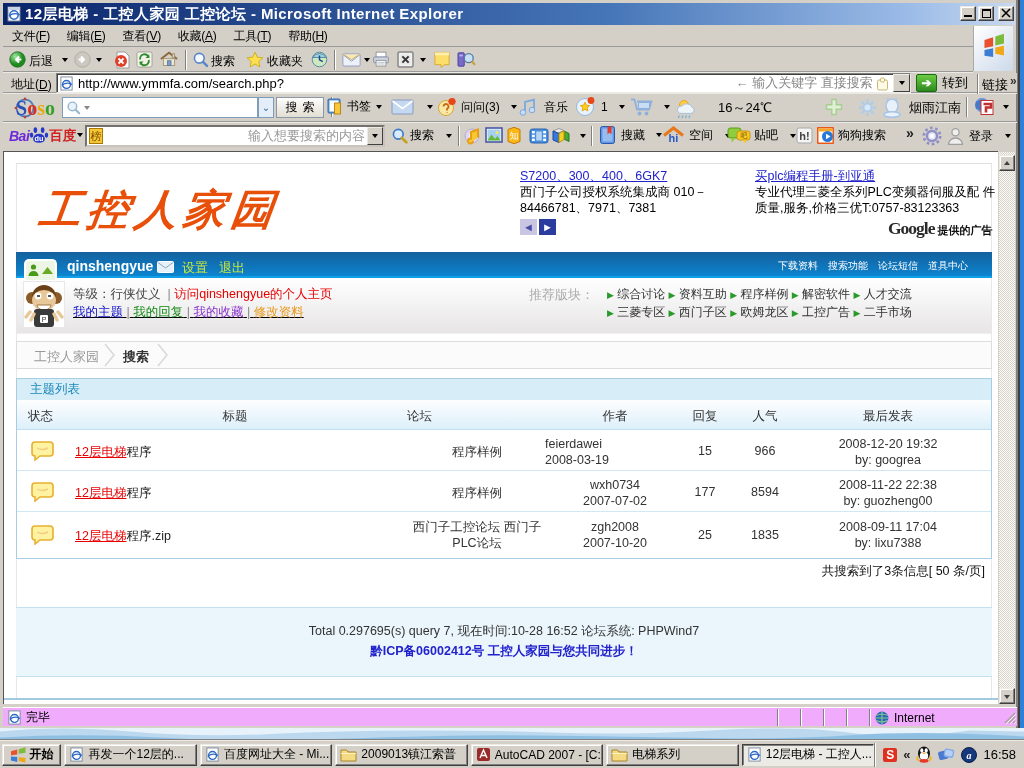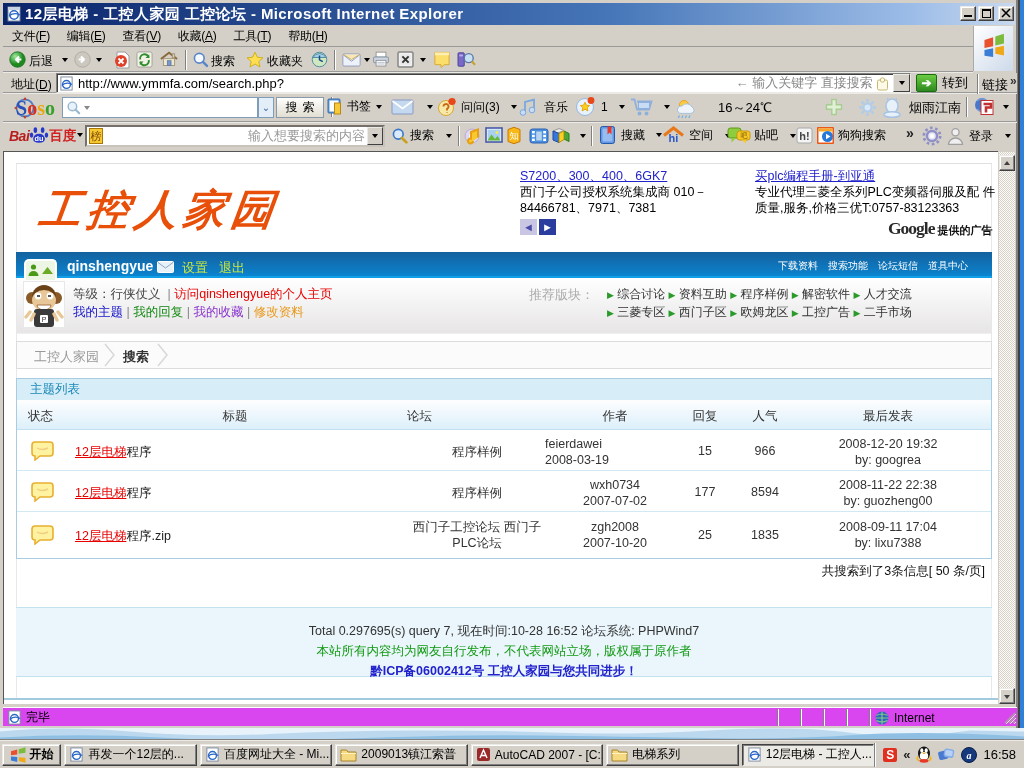--- a/index.html
+++ b/index.html
@@ -20,21 +20,21 @@
 #addrbar{position:absolute;left:3px;top:73px;width:1014px;height:20px;border-bottom:1px solid #999;box-shadow:0 1px 0 #ECEAE5;background:#D4D0C8;font-size:12px;}
 #addrinput{position:absolute;left:53px;top:0px;width:855px;height:20px;background:#fff;border:1px solid;border-color:#808080 #ECEAE5 #ECEAE5 #808080;box-shadow:inset 1px 1px #404040;display:flex;align-items:center;padding-left:2px;}
 #sosobar{position:absolute;left:3px;top:94px;width:1014px;height:28px;border-bottom:1px solid #999;box-shadow:0 1px 0 #ECEAE5;font-size:12px;}
 #baidubar{position:absolute;left:3px;top:123px;width:1014px;height:27px;font-size:12px;}
 #content{position:absolute;left:3px;top:151px;width:995px;height:553px;background:#fff;border-top:1px solid #555;border-left:1px solid #555;overflow:hidden;}
 #vscroll{position:absolute;left:999px;top:152px;width:16px;height:552px;background:#FCFBF8;background-image:linear-gradient(45deg,#D6D2CA 25%,transparent 25%,transparent 75%,#D6D2CA 75%),linear-gradient(45deg,#D6D2CA 25%,transparent 25%,transparent 75%,#D6D2CA 75%);background-size:2px 2px;background-position:0 0,1px 1px;}
 .sbtn{position:absolute;left:0;width:16px;height:16px;background:#D4D0C8;border:1px solid;border-color:#ECEAE5 #404040 #404040 #ECEAE5;box-shadow:inset -1px -1px #808080,inset 1px 1px #fff;}
 .sbtn:after{content:"";position:absolute;left:4px;border-left:3px solid transparent;border-right:3px solid transparent;}
 #sup:after{top:5px;border-bottom:4px solid #404040;}
 #sdown:after{top:6px;border-top:4px solid #404040;}
-#statusbar{position:absolute;left:3px;top:707px;width:1014px;height:19px;background:#d946ef;display:flex;align-items:center;font-size:12px;border-top:1px solid #fff;}
+#statusbar{position:absolute;left:3px;top:707px;width:1014px;height:19px;background:#f0abfc;display:flex;align-items:center;font-size:12px;border-top:1px solid #fff;}
 #deskstrip{position:absolute;left:0;top:728px;width:1024px;height:12px;overflow:hidden;}
 #taskbar{position:absolute;left:0;top:740px;width:1024px;height:28px;background:#D4D0C8;border-top:1px solid #ECEAE5;box-shadow:0 -1px 0 #808080;display:flex;align-items:center;font-size:12px;}
 .task{height:22px;background:#D4D0C8;border:1px solid;border-color:#ECEAE5 #404040 #404040 #ECEAE5;box-shadow:inset -1px -1px #808080,inset 1px 1px #fff;display:flex;align-items:center;padding:0 4px;margin-left:3px;white-space:nowrap;overflow:hidden;font-size:12px;}
 
 #page{position:absolute;left:4px;top:152px;width:994px;height:552px;background:#fff;color:#000;}
 #page a{text-decoration:none;}
 </style></head>
 <body>
 <div id="screen">
   <div id="win">
@@ -311,21 +311,21 @@
             <circle cx="8" cy="9" r="7" fill="#4A78C8"></circle>
             <path d="M3 5 a7 7 0 0 1 10 0 M3 13 a7 7 0 0 0 10 0" stroke="#88A8E0" fill="none"></path>
             <rect x="7" y="4.5" width="12" height="14" fill="#fff" stroke="#C03030"></rect>
             <path d="M9.5 8 h7.5 v3.5 h-5 v5" stroke="#C03030" stroke-width="2.6" fill="none"></path>
           </svg>
           <span class="drop" style="margin-left:7px;"></span>
         </div>
       </div>
     <div id="baidubar">
         <div class="ib" style="left:6px;top:3px;font-weight:bold;">
-          <span style="color:#b91c1c;font-size:14px;font-style:italic;letter-spacing:-0.5px;font-weight:bold;">Bai</span>
+          <span style="color:#6d28d9;font-size:14px;font-style:italic;letter-spacing:-0.5px;font-weight:bold;">Bai</span>
           <svg width="20" height="20" viewBox="0 0 22 22">
             <ellipse cx="7" cy="4.5" rx="2" ry="3.2" fill="#2838C8"></ellipse>
             <ellipse cx="15" cy="4.5" rx="2" ry="3.2" fill="#2838C8"></ellipse>
             <ellipse cx="2.8" cy="10" rx="1.9" ry="2.8" fill="#2838C8"></ellipse>
             <ellipse cx="19.2" cy="10" rx="1.9" ry="2.8" fill="#2838C8"></ellipse>
             <path d="M11 8.5 q5.5 0 6.5 5.5 q0 4.5 -6.5 4.5 q-6.5 0 -6.5 -4.5 q1 -5.5 6.5 -5.5z" fill="#2838C8"></path>
             <text x="11" y="16.5" text-anchor="middle" font-size="8" fill="#fff" font-weight="bold" font-family="Liberation Sans">du</text>
           </svg>
           <span style="color:#D02020;font-size:13.5px;">百度</span>
         </div>
@@ -503,21 +503,21 @@
             <circle cx="26" cy="14" r="3.4" fill="#fff"></circle>
     <path d="M13 14 h3 m8 0 h3" stroke="#222" stroke-width="1.4"></path>
     <path d="M13 23 a7 5 0 0 0 14 0z" fill="#fff" stroke="#A87848"></path>
     <rect x="10" y="27" width="20" height="18" rx="3" fill="#3A3A3A"></rect>
     <rect x="16" y="33" width="8" height="8" rx="1" fill="#fff"></rect>
             <text x="20" y="40" text-anchor="middle" font-size="7" fill="#333" font-family="Liberation Sans">P</text>
     <path d="M6 30 l-4 5 m8 -3 l-3 6 M34 30 l4 5 m-8 -3 l3 6" stroke="#E8C898" stroke-width="3.4" stroke-linecap="round"></path>
   </svg>
 </div>
 <div class="abs" style="left:69px;top:134px;font-size:12.5px;color:#444;">等级：行侠仗义&nbsp;&nbsp;<span style="color:#888;">|</span>&nbsp;<span style="color:#E80000;">访问qinshengyue的个人主页</span></div>
-<div class="abs" style="left:69px;top:152px;font-size:12.5px;"><span style="color:#1111CC;">我的主题</span>&nbsp;<span style="color:#888;">|</span>&nbsp;<span style="color:#118811;">我的回复</span>&nbsp;<span style="color:#888;">|</span>&nbsp;<span style="color:#8833CC;">我的收藏</span>&nbsp;<span style="color:#888;">|</span>&nbsp;<span style="color:#E89818;">修改资料</span></div>
+<div class="abs" style="left:69px;top:152px;font-size:12.5px;text-decoration:underline;"><span style="color:#1111CC;">我的主题</span>&nbsp;<span style="color:#888;">|</span>&nbsp;<span style="color:#118811;">我的回复</span>&nbsp;<span style="color:#888;">|</span>&nbsp;<span style="color:#8833CC;">我的收藏</span>&nbsp;<span style="color:#888;">|</span>&nbsp;<span style="color:#E89818;">修改资料</span></div>
 <span class="abs" style="left:525px;top:134px;color:#AAA;font-size:13px;">推荐版块：</span>
 <div class="abs" style="left:603px;top:134px;width:330px;font-size:12px;color:#333;white-space:nowrap;"><span style="color:#2A9A2A;font-size:9px;">▶</span> 综合讨论 <span style="color:#2A9A2A;font-size:9px;">▶</span> 资料互助 <span style="color:#2A9A2A;font-size:9px;">▶</span> 程序样例 <span style="color:#2A9A2A;font-size:9px;">▶</span> 解密软件 <span style="color:#2A9A2A;font-size:9px;">▶</span> 人才交流</div>
 <div class="abs" style="left:603px;top:152px;width:330px;font-size:12px;color:#333;white-space:nowrap;"><span style="color:#2A9A2A;font-size:9px;">▶</span> 三菱专区 <span style="color:#2A9A2A;font-size:9px;">▶</span> 西门子区 <span style="color:#2A9A2A;font-size:9px;">▶</span> 欧姆龙区 <span style="color:#2A9A2A;font-size:9px;">▶</span> 工控广告 <span style="color:#2A9A2A;font-size:9px;">▶</span> 二手市场</div>
 <div class="abs" style="left:12px;top:189px;width:976px;height:28px;background:#FBFBFB;border:1px solid #DDD;"></div>
 <span class="abs" style="left:30px;top:196px;color:#999;font-size:13px;">工控人家园</span>
 <svg class="abs" style="left:99px;top:191px;" width="14" height="24" viewBox="0 0 14 24">
           <path d="M2 1 l9 11 -9 11" stroke="#D8D8D8" fill="none" stroke-width="1.5"></path>
         </svg>
 <span class="abs" style="left:119px;top:196px;color:#333;font-size:13px;font-weight:bold;">搜索</span>
 <svg class="abs" style="left:152px;top:191px;" width="14" height="24" viewBox="0 0 14 24">
@@ -566,21 +566,20 @@
   <span class="abs" style="left:58px;top:15px;font-size:12.5px;"><a style="color:#E80000;text-decoration:underline;">12层电梯</a><span style="color:#222;">程序.zip</span></span>
   <span class="abs" style="left:375px;top:6px;width:170px;text-align:center;font-size:12.5px;color:#333;line-height:16px;">西门子工控论坛 西门子<br>PLC论坛</span>
   <span class="abs" style="left:528px;top:6px;width:140px;text-align:center;font-size:12.5px;color:#333;line-height:16px;">zgh2008<br>2007-10-20</span>
   <span class="abs" style="left:633px;top:15px;width:110px;text-align:center;font-size:12.5px;color:#333;">25</span>
   <span class="abs" style="left:693px;top:15px;width:110px;text-align:center;font-size:12.5px;color:#333;">1835</span>
   <span class="abs" style="left:801px;top:6px;width:140px;text-align:center;font-size:12.5px;color:#333;line-height:16px;">2008-09-11 17:04<br>by: lixu7388</span>
 </div>
 <div class="abs" style="left:12px;top:411px;width:969px;text-align:right;font-size:12.5px;color:#111;">共搜索到了3条信息[ 50 条/页]</div>
 <div class="abs" style="left:12px;top:455px;width:976px;height:70px;background:#EAF6FC;border-top:1px solid #C2E2F0;border-bottom:1px solid #C2E2F0;text-align:center;font-size:12.5px;">
   <div style="margin-top:15px;color:#333;">Total 0.297695(s) query 7, 现在时间:10-28 16:52 论坛系统: PHPWind7</div>
-  <div style="margin-top:3px;color:#119911;">本站所有内容均为网友自行发布，不代表网站立场，版权属于原作者</div>
   <div style="margin-top:3px;color:#2222CC;font-weight:bold;">黔ICP备06002412号 工控人家园与您共同进步！</div>
 </div>
 <div class="abs" style="left:0px;top:546px;width:994px;height:2px;background:#A2CADE;"></div>
 </div>
     <div id="vscroll">
         <div class="sbtn" id="sup" style="top:3px;"></div>
         <div class="sbtn" id="sdown" style="top:536px;"></div>
       </div>
     <div id="statusbar">
         <svg width="15" height="15" viewBox="0 0 16 16" style="margin:0 4px 0 4px;">

